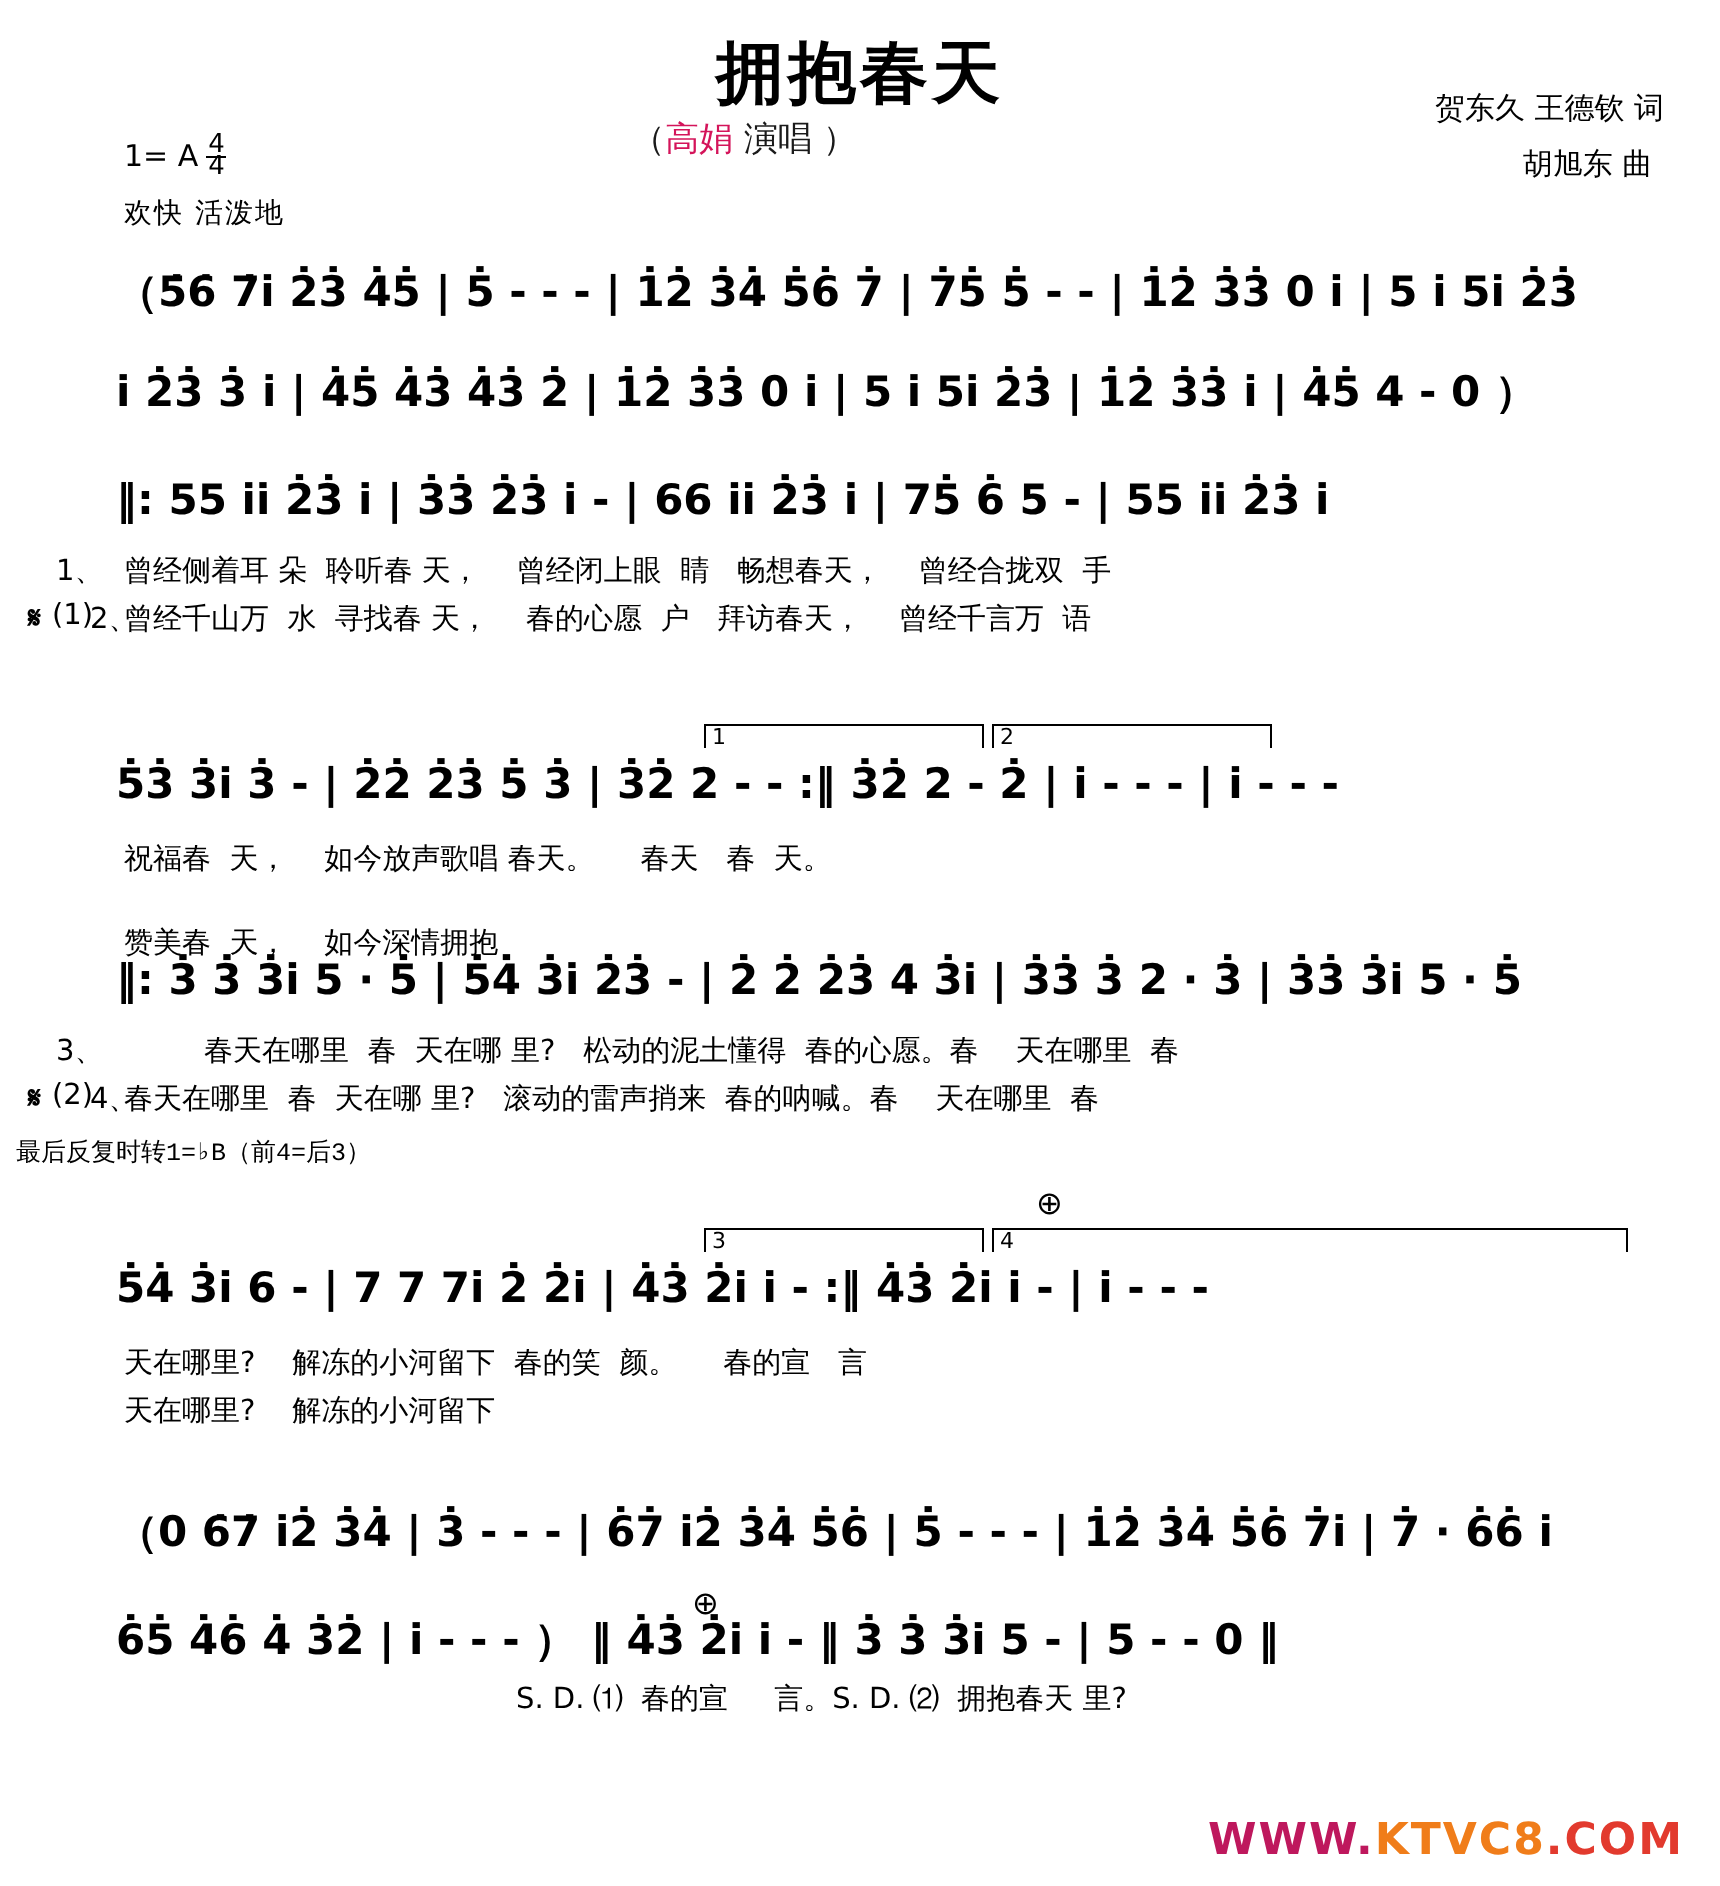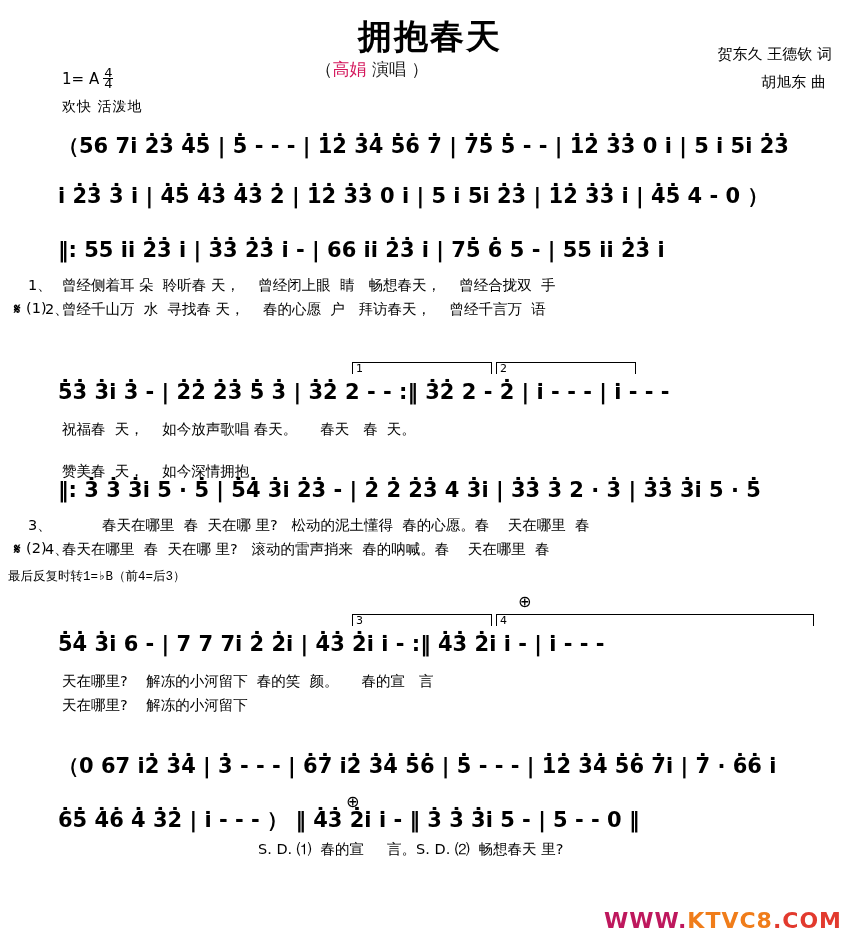--- a/index.html
+++ b/index.html
@@ -212,20 +212,20 @@
     <div class="lyric" style="left:62px; top:98px;">天在哪里?    解冻的小河留下</div>
   </div>
 
   <div class="row" style="top:752px;">
     <div class="notes">（0 6̇7̇ i̇2̇ 3̇4̇ | 3̇ - - - | 6̇7̇ i̇2̇ 3̇4̇ 5̇6̇ | 5̇ - - - | 1̇2̇ 3̇4̇ 5̇6̇ 7̇i̇ | 7̇ · 6̇6̇ i̇</div>
   </div>
 
   <div class="row" style="top:806px;">
     <div class="coda" style="left:346px; top:-14px;">⊕</div>
     <div class="notes">6̇5̇ 4̇6̇ 4̇ 3̇2̇ | i̇ - - - ） ‖ 4̇3̇ 2̇i̇ i̇ - ‖ 3̇ 3̇ 3̇i̇ 5 - | 5 - - 0 ‖</div>
-    <div class="lyric" style="left:258px; top:34px;">S. D. ⑴  春的宣     言。S. D. ⑵  畅想春天 里?</div>
+    <div class="lyric" style="left:258px; top:34px;">S. D. ⑴  春的宣     言。S. D. ⑵  拥抱春天 里?</div>
   </div>
 
   <div class="watermark">
     <span class="w">WWW.</span><span>KTVC8</span><span class="c">.COM</span>
   </div>
 
 </div>
 
 </body></html>

